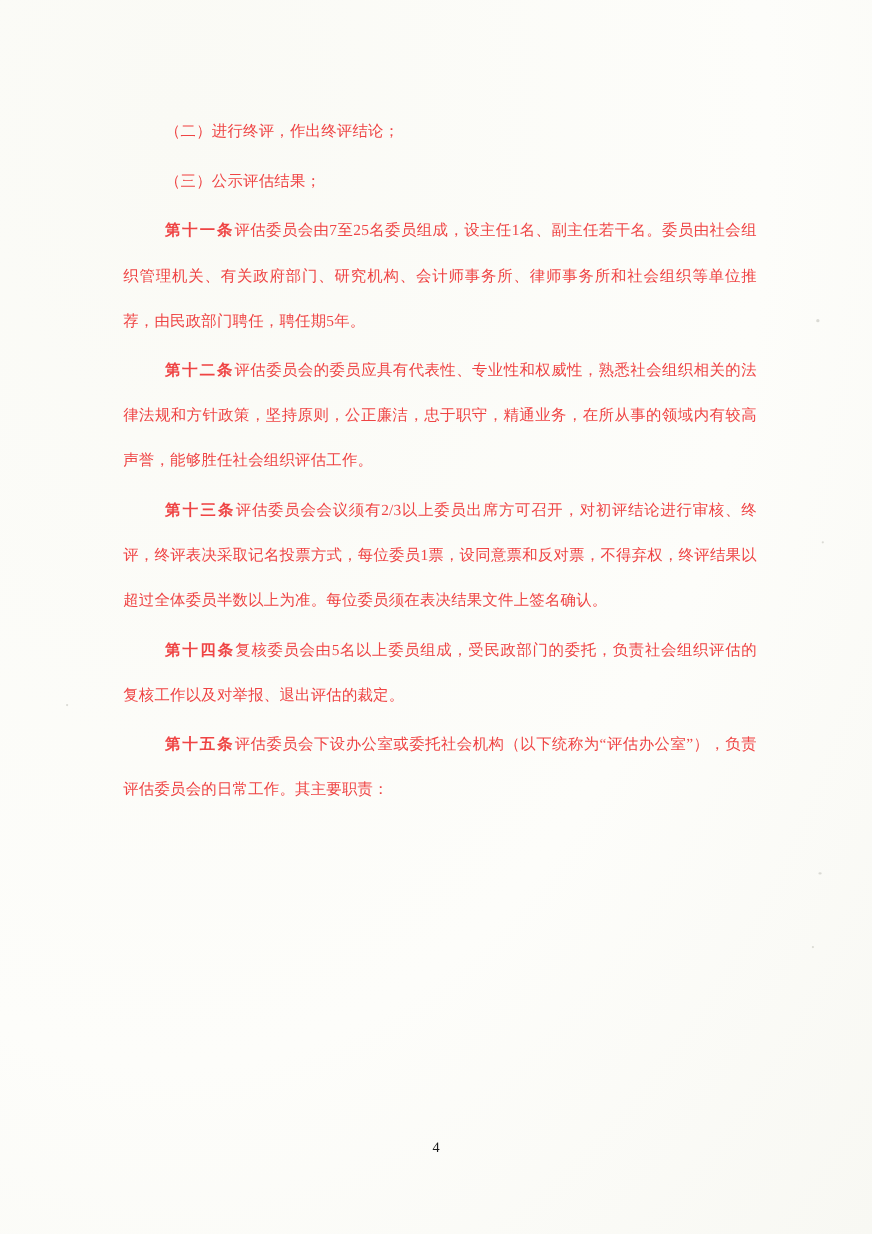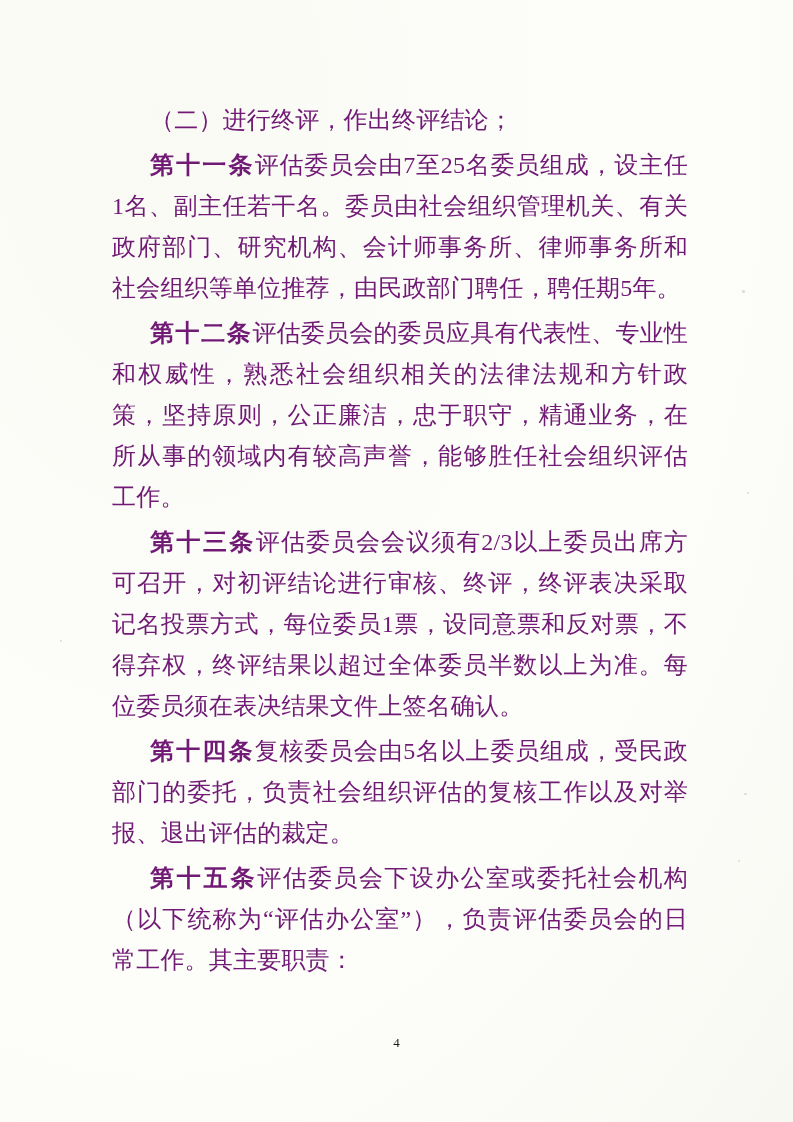--- a/index.html
+++ b/index.html
@@ -29,23 +29,23 @@
     pointer-events: none;
   }
   .content {
     position: absolute;
     left: 112px;
     top: 100px;
     width: 576px;
   }
   p.para {
     margin: 0 0 4px 0;
-    font-size: 24px;
+    font-size: 14px;
     line-height: 41px;
-    color: #701a75;
+    color: #ef4444;
     text-align: justify;
     text-justify: inter-ideograph;
     letter-spacing: 0.2px;
   }
   p.indent2 {
     text-indent: 38px;
   }
   .art-title {
     font-weight: bold;
     letter-spacing: 1.6px;
@@ -83,20 +83,21 @@
   <div class="speck s1"></div>
   <div class="speck s2"></div>
   <div class="speck s3"></div>
   <div class="speck s4"></div>
   <div class="speck s5"></div>
 
   <div class="content">
 
     <p class="para indent2">（二）进行终评，作出终评结论；</p>
 
+    <p class="para indent2">（三）公示评估结果；</p>
 
 
     <p class="para indent2">
       <span class="art-title">第十一条</span><span>评估委员会由7至25名委员组成，设主任1名、副主任若干名。委员由社会组织管理机关、有关政府部门、研究机构、会计师事务所、律师事务所和社会组织等单位推荐，由民政部门聘任，聘任期5年。</span>
     </p>
 
     <p class="para indent2">
       <span class="art-title">第十二条</span><span>评估委员会的委员应具有代表性、专业性和权威性，熟悉社会组织相关的法律法规和方针政策，坚持原则，公正廉洁，忠于职守，精通业务，在所从事的领域内有较高声誉，能够胜任社会组织评估工作。</span>
     </p>
 

